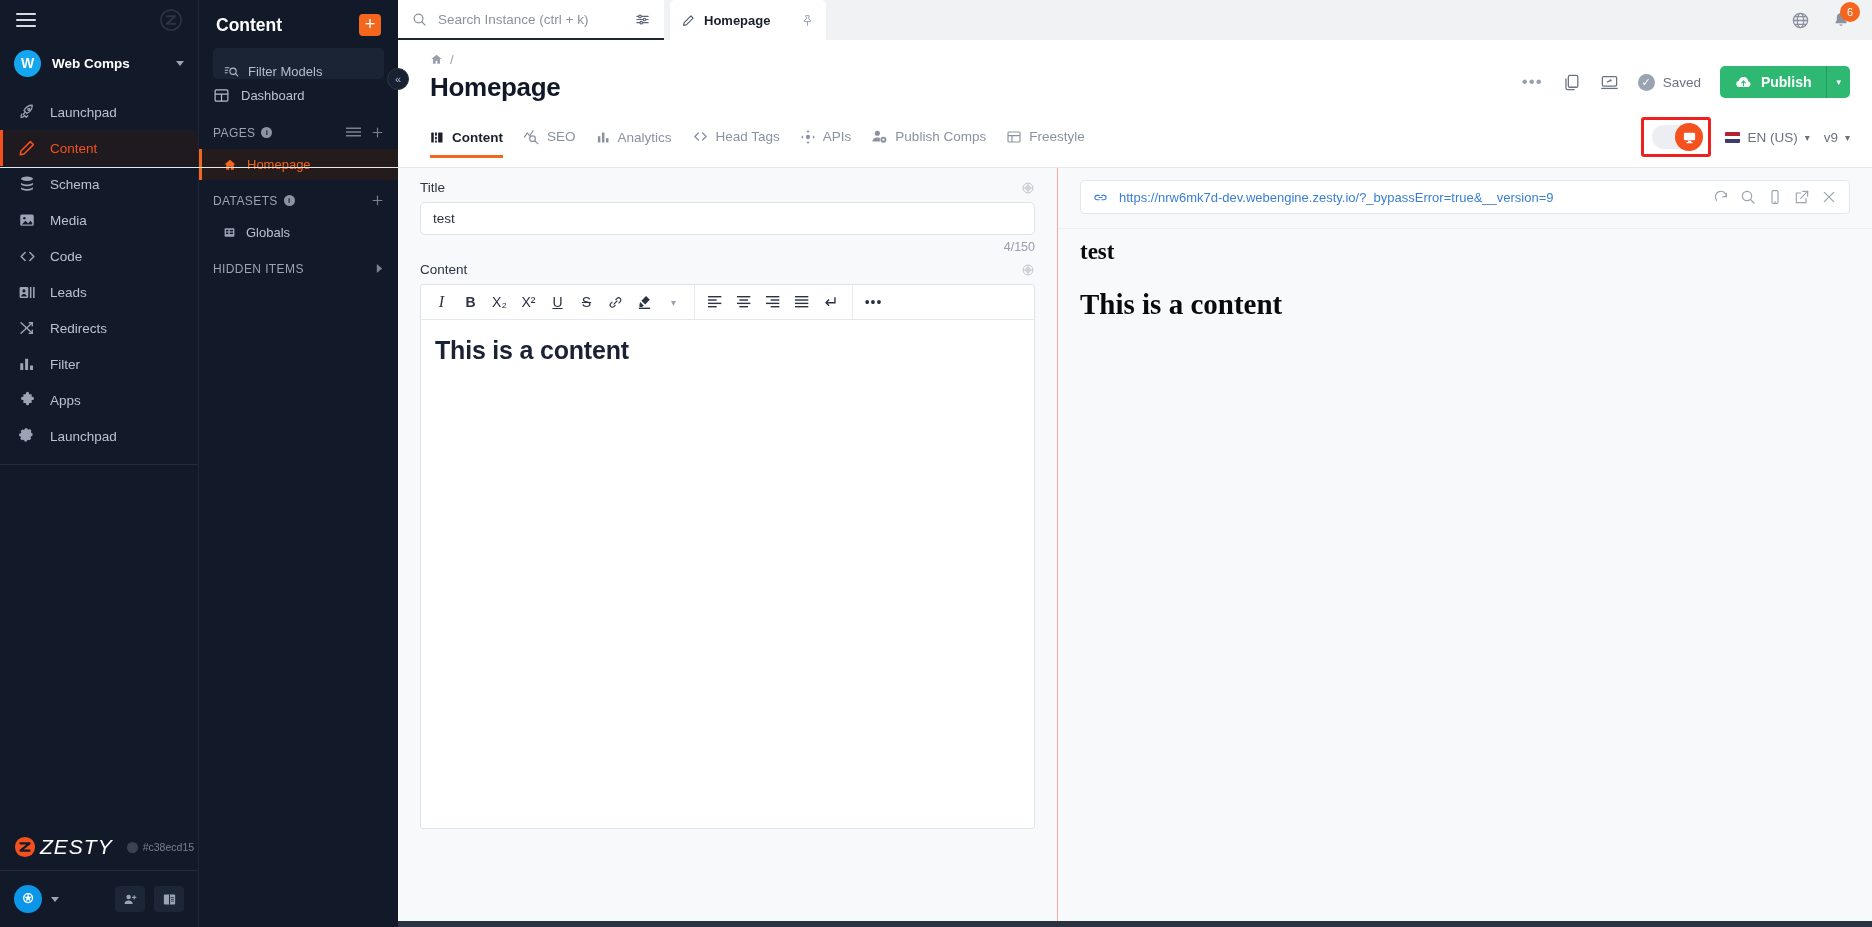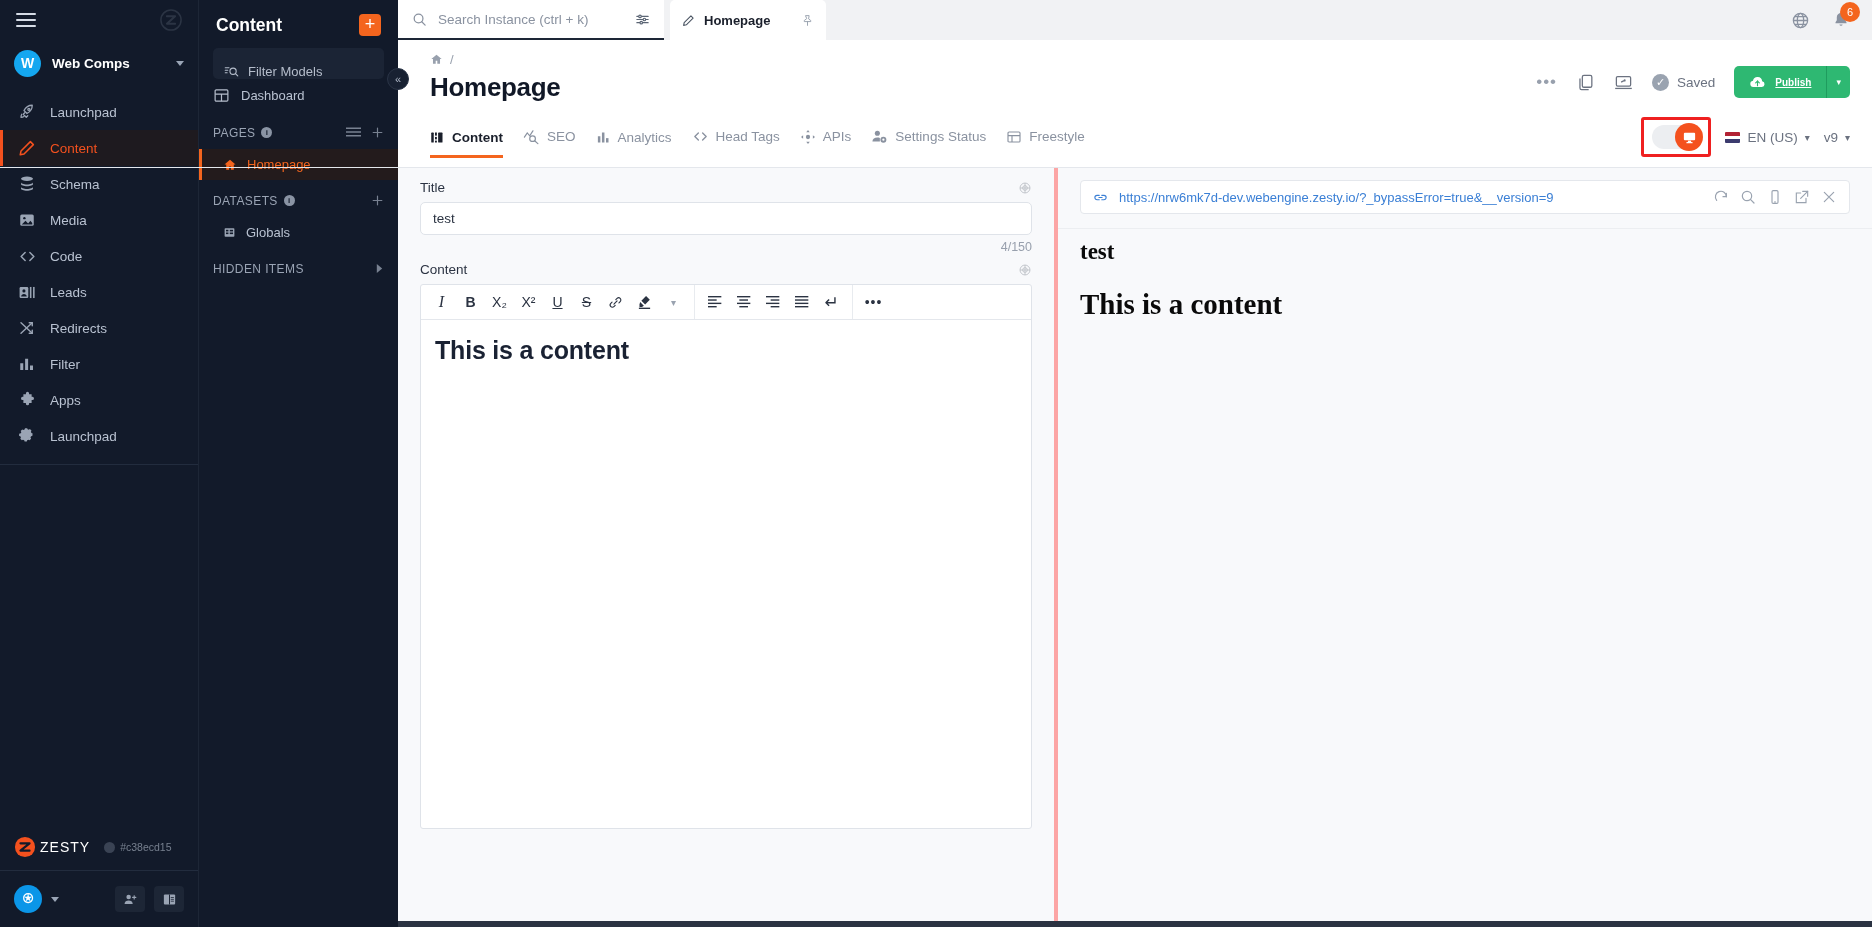--- a/index.html
+++ b/index.html
@@ -85,21 +85,21 @@
     border:1px solid #f4511e; color:#f4511e; background:transparent;
     border-radius:4px; padding:6px 11px; font-size:13px; cursor:pointer;
     font-family:"Liberation Sans",sans-serif;
   }
 
   .ln-spacer { flex:1; }
   .ln-brand {
     display:flex; align-items:center; gap:14px; padding: 0 14px; height:46px;
   }
   .zesty-word { display:flex; align-items:center; gap:4px; }
-  .zesty-word .zw { font-size:14px; font-weight:400; letter-spacing:1px; color:#fff; font-family:"Liberation Sans",sans-serif;}
+  .zesty-word .zw { font-size:21px; font-weight:400; letter-spacing:1px; color:#fff; font-family:"Liberation Sans",sans-serif;font-style:italic;}
   .commit { display:flex;align-items:center;gap:5px;font-size:10.5px;color:#77808f; }
   .gh-dot{width:11px;height:11px;border-radius:50%;background:#3a4354;display:inline-block;}
   .ln-footdiv{height:1px;background:#222c3e;}
   .ln-foot {
     height:56px; display:flex; align-items:center; padding: 0 14px; gap:9px;
   }
   .ln-foot-logo{
     width:28px;height:28px;border-radius:50%;background:#0b96e8;
     display:flex;align-items:center;justify-content:center;color:#fff;font-size:17px;font-weight:700;
   }
@@ -185,21 +185,21 @@
   }
   .crumbs{display:flex;align-items:center;gap:7px;font-size:13px;color:#98a0ad;}
   .page-title{font-size:26px;font-weight:700;color:#111827;margin-top:5px;letter-spacing:-0.3px;}
   .head-right{display:flex;align-items:center;gap:19px;padding-right:22px;padding-top:14px;}
   .ellipsis-btn{color:#98a0ad;font-size:17px;cursor:pointer;letter-spacing:1px;}
   .saved-chip{display:flex;align-items:center;gap:8px;font-size:13.5px;color:#6b7280;}
   .check-circ{width:17px;height:17px;border-radius:50%;background:#9aa3b0;color:#fff;font-size:11px;display:flex;align-items:center;justify-content:center;}
   .publish{
     display:flex;align-items:stretch;background:#2eb872;border-radius:5px;overflow:hidden;cursor:pointer;
   }
-  .publish .pmain{display:flex;align-items:center;gap:9px;padding:0 15px;height:32px;color:#fff;font-size:10px;font-weight:700;text-decoration:underline;}
+  .publish .pmain{display:flex;align-items:center;gap:9px;padding:0 15px;height:32px;color:#fff;font-size:14px;font-weight:700;}
   .publish .pdiv{width:1px;background:#1f9c5e;}
   .publish .pcar{display:flex;align-items:center;padding:0 9px;color:#fff;font-size:9px;}
 
   
   .tabstrip{
     display:flex; align-items:center; border-bottom:1px solid #e4e7ec; margin-top:14px; padding-left:452px; margin-left:-452px;
     position:relative;
   }
   .ttab{
     display:flex;align-items:center;gap:7px;font-size:13.5px;color:#8a92a0;cursor:pointer;
@@ -220,21 +220,21 @@
     display:flex;align-items:center;justify-content:center;
   }
   .lang-sel{display:flex;align-items:center;gap:7px;font-size:13.5px;color:#6b7280;cursor:pointer;}
   .flag{width:15px;height:11px;background:linear-gradient(#b22234 0 33%,#fff 33% 66%,#3c3b6e 66% 100%);border-radius:1px;display:inline-block;}
   .ver-sel{display:flex;align-items:center;gap:7px;font-size:13.5px;color:#6b7280;cursor:pointer;}
 
   
   .split{flex:1;display:flex;min-height:0;}
   .editor-col{
     width: 660px; flex:0 0 660px; background:#f8f9fb; padding: 12px 22px 0 22px; overflow:hidden;
-    border-right:4px solid #fca5a5;
+    border-right:1px solid #fca5a5;
   }
   .fieldlabel-row{display:flex;align-items:center;justify-content:space-between;margin-bottom:7px;}
   .fieldlabel{font-size:13.5px;color:#2b3342;}
   .gear-sm{opacity:.35;cursor:pointer;display:flex;}
   .text-input{
     width:100%;height:33px;border:1px solid #dfe3e9;border-radius:5px;background:#fff;
     padding:0 12px;font-size:13.5px;color:#2b3342;font-family:"Liberation Sans",sans-serif;
   }
   .counter{text-align:right;font-size:12.5px;color:#98a0ad;margin-top:5px;}
 
@@ -671,21 +671,21 @@
           <span>APIs</span>
         </div>
 
         <div class="ttab">
           <svg width="17" height="17" viewBox="0 0 24 24" fill="#8a92a0">
             <circle cx="9" cy="7.5" r="3.6"></circle>
               <path d="M2 19c0-3.4 3.1-5.5 7-5.5 1.3 0 2.5.2 3.5.6V19z"></path>
             <circle cx="17.5" cy="16.5" r="4.2"></circle>
               <circle cx="17.5" cy="16.5" r="1.6" fill="#fff"></circle>
           </svg>
-          <span>Settings Status</span>
+          <span>Publish Comps</span>
         </div>
 
         <div class="ttab">
           <svg width="16" height="16" viewBox="0 0 24 24" fill="none" stroke="#8a92a0" stroke-width="1.7">
             <rect x="3" y="4.5" width="18" height="15" rx="1.6"></rect>
               <path d="M3 10h18M9 10v9.5"></path>
           </svg>
           <span>Freestyle</span>
         </div>
       </div>

